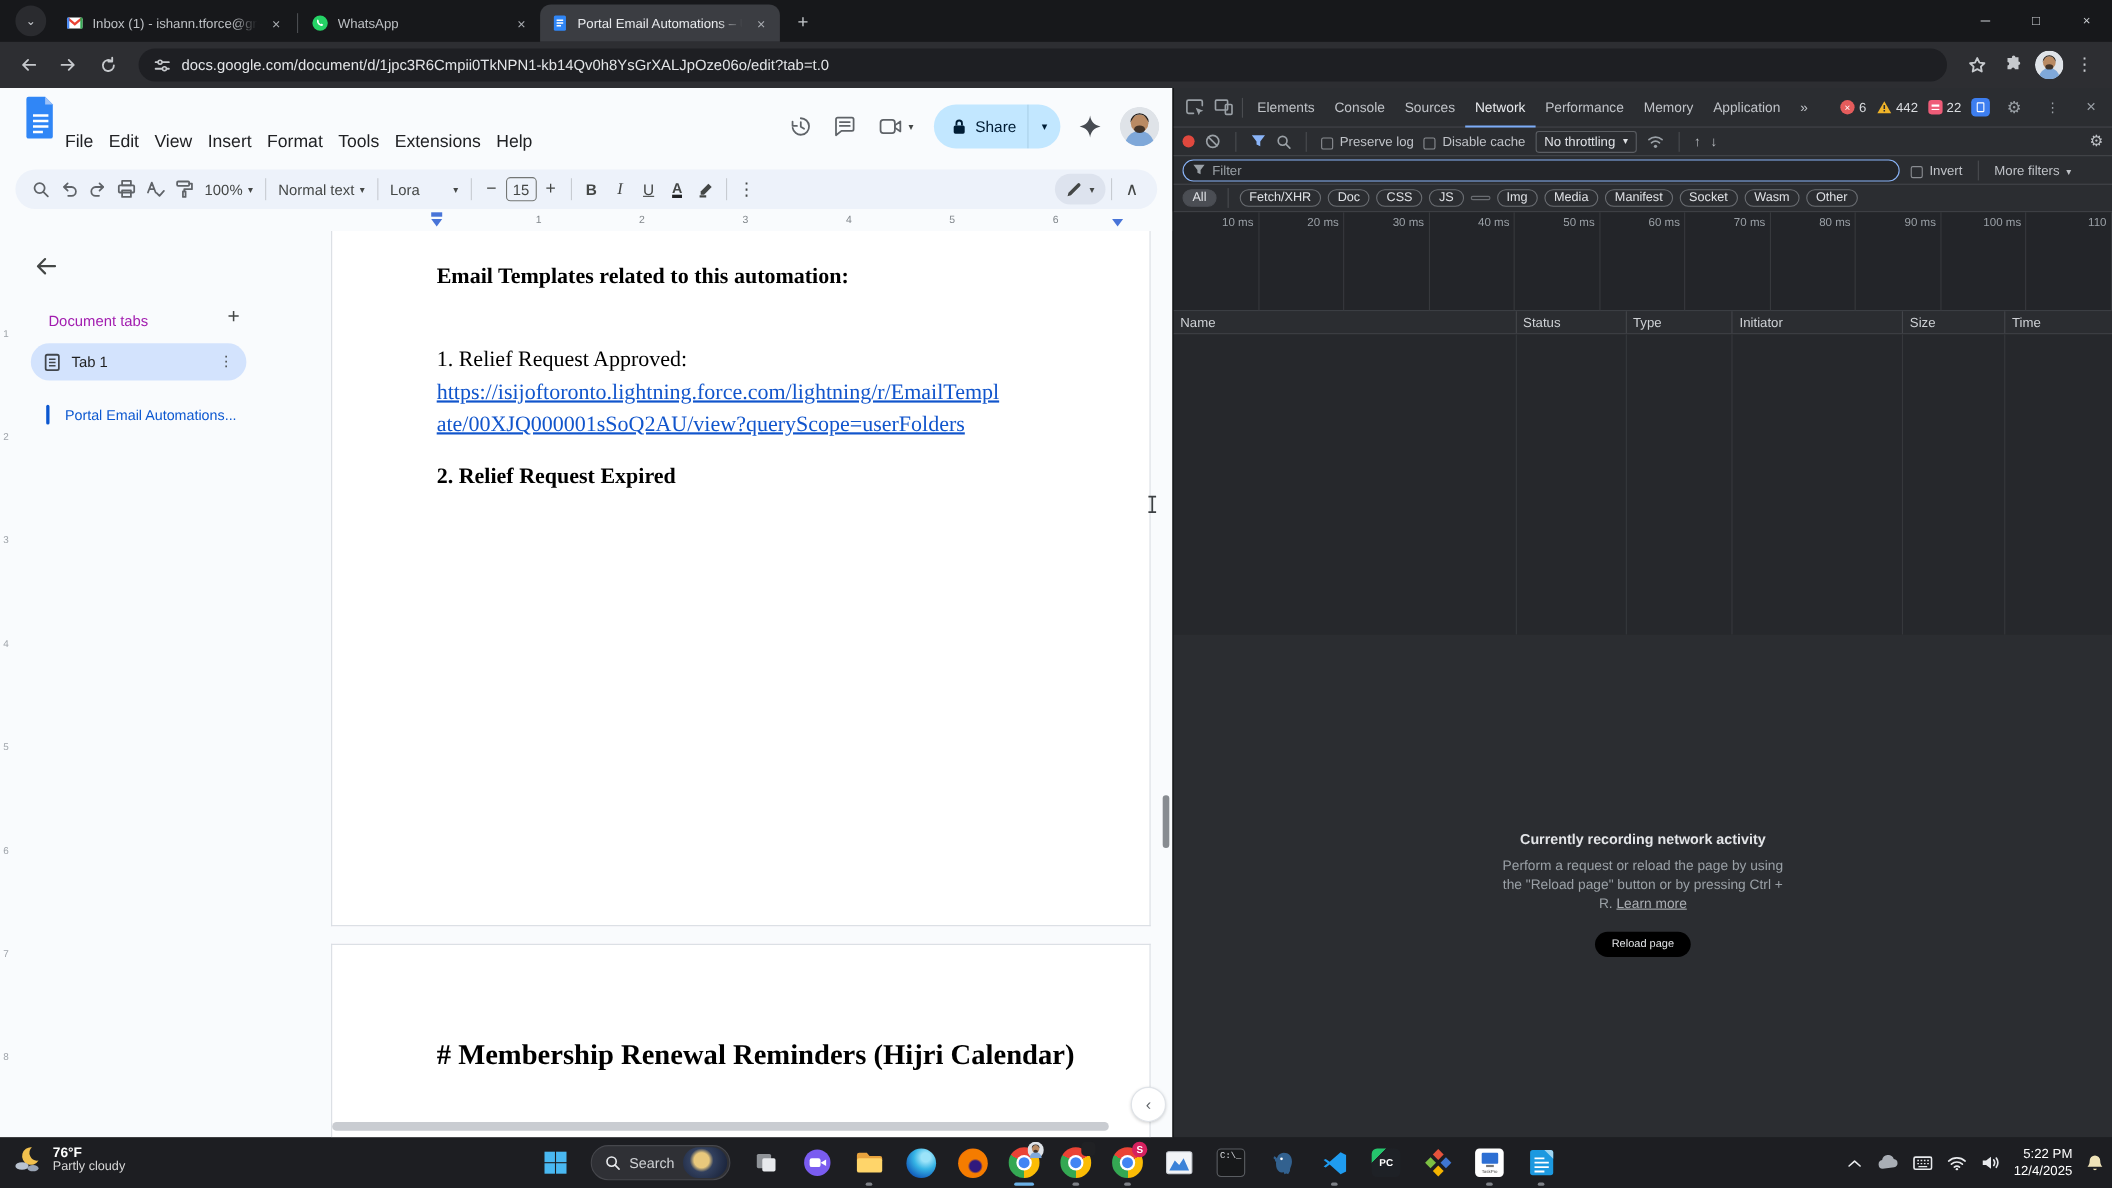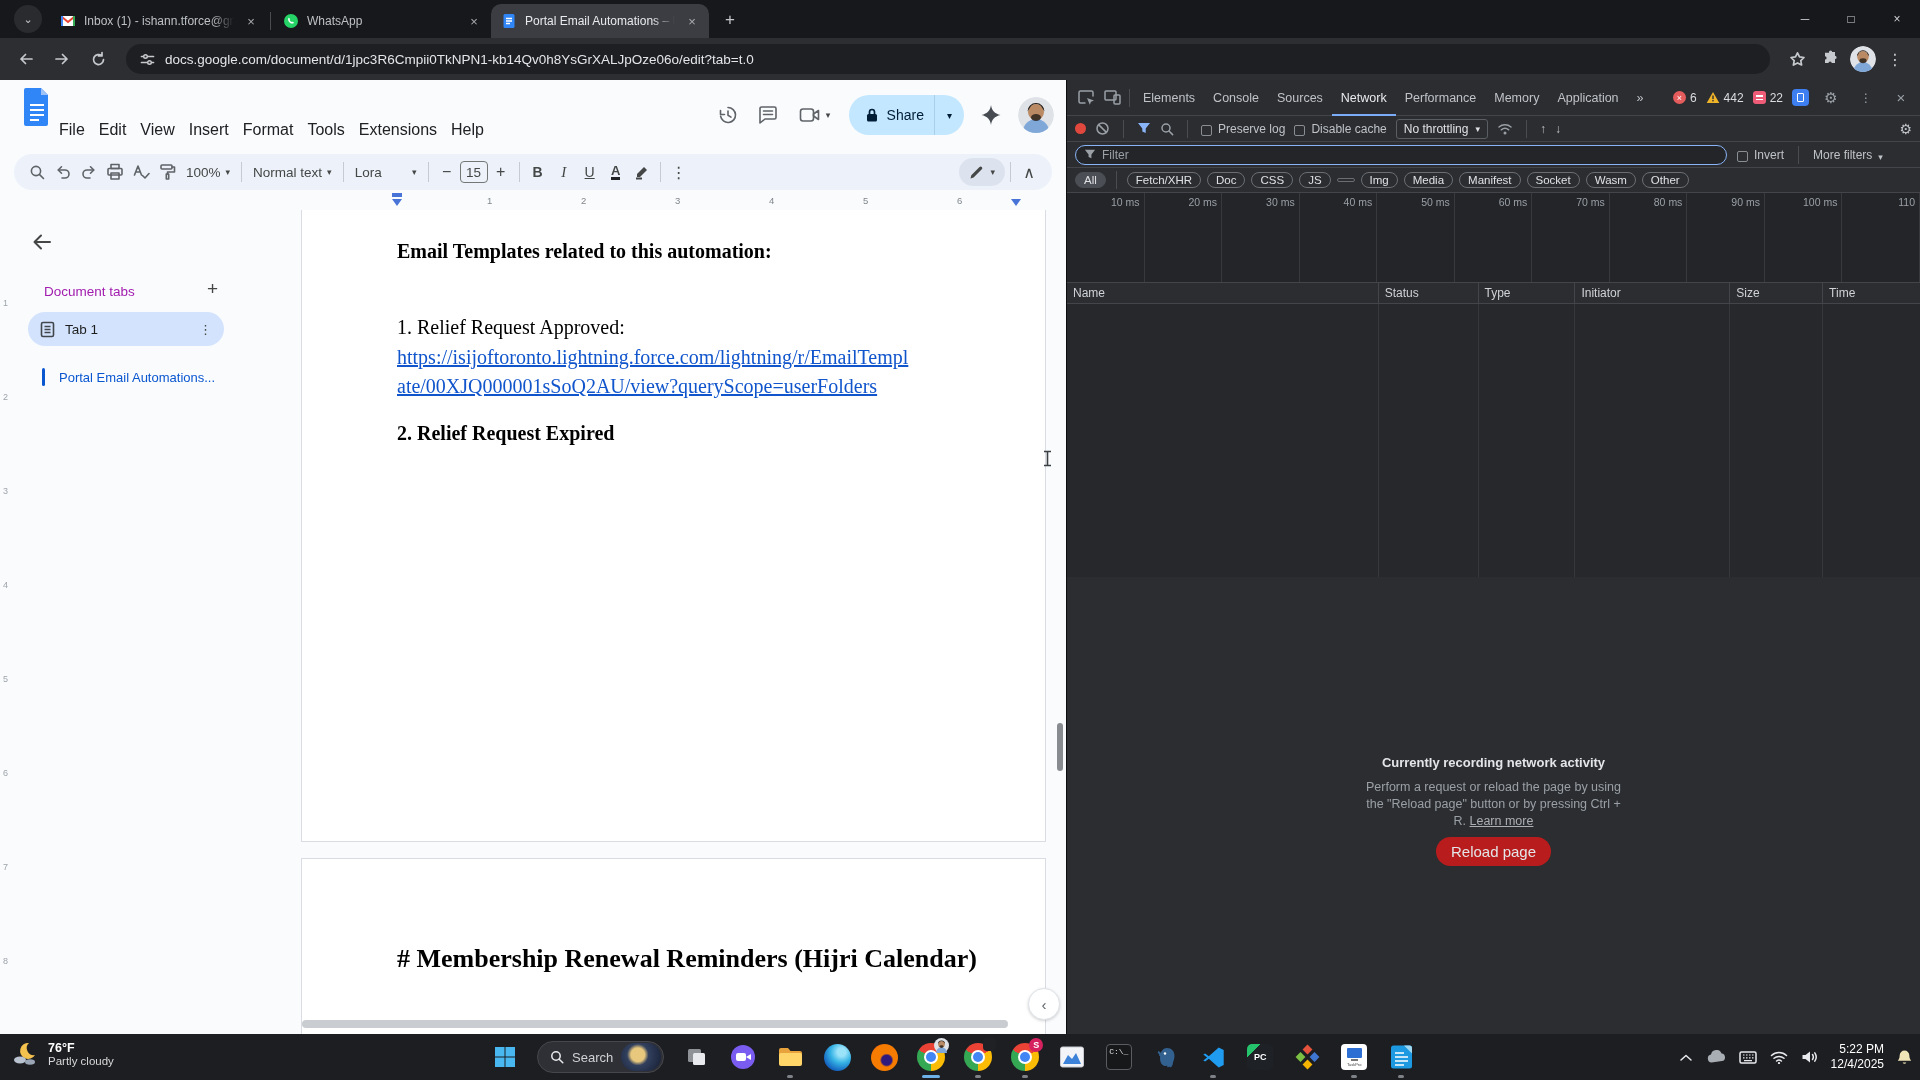--- a/index.html
+++ b/index.html
@@ -129,21 +129,21 @@
   .dt-gh div{padding:0 0 0 6px;line-height:20px;border-right:1px solid #43454a;overflow:hidden}
   .dt-gb{height:273px;display:flex;background:#26282c}
   .dt-gb div{border-right:1px solid #36383c}
   .c1{width:312px}.c2{width:100px}.c3{width:97px}.c4{width:155px}.c5{width:93px}.c6{width:97px;border-right:none!important}
 
   .dt-rest{position:relative;height:457px;background:#2b2d31}
   .dtmsg{position:absolute;left:50%;transform:translateX(-50%);top:178px;width:430px;text-align:center}
   .dtmsg .t{font-size:13px;font-weight:700;color:#e3e5e8;margin-bottom:9px}
   .dtmsg .b{font-size:12.5px;color:#9aa0a6;line-height:17px}
   .dtmsg a{color:#abaeb3;text-decoration:underline}
-  .dt-reload{display:inline-block;margin-top:7px;padding:6px 15px;background:#b91c1c;border-radius:15px;color:#e3e5e8;font-size:15px;font-weight:500}
+  .dt-reload{display:inline-block;margin-top:17px;padding:6px 15px;background:#000000;border-radius:15px;color:#e3e5e8;font-size:10px;font-weight:500}
 
   
   .taskbar{position:absolute;left:0;top:1034px;width:1920px;height:46px;background:#1d1e22}
   .weather{position:absolute;left:10px;top:5px;display:flex;align-items:center;gap:8px;color:#fff}
   .weather .wt{font-size:12.5px;font-weight:600}
   .weather .wc{font-size:11.5px;color:#d8d8d8;font-weight:400}
   .tb-center{position:absolute;left:490px;top:0;height:46px;display:flex;align-items:center;gap:17px}
   .tkico{position:relative;width:30px;height:30px;display:flex;align-items:center;justify-content:center}
   .rundot{position:absolute;left:50%;transform:translateX(-50%);bottom:-6px;width:6px;height:3px;border-radius:2px;background:#7e8187}
   .runline{position:absolute;left:50%;transform:translateX(-50%);bottom:-6px;width:18px;height:3px;border-radius:2px;background:#6cb2e8}

